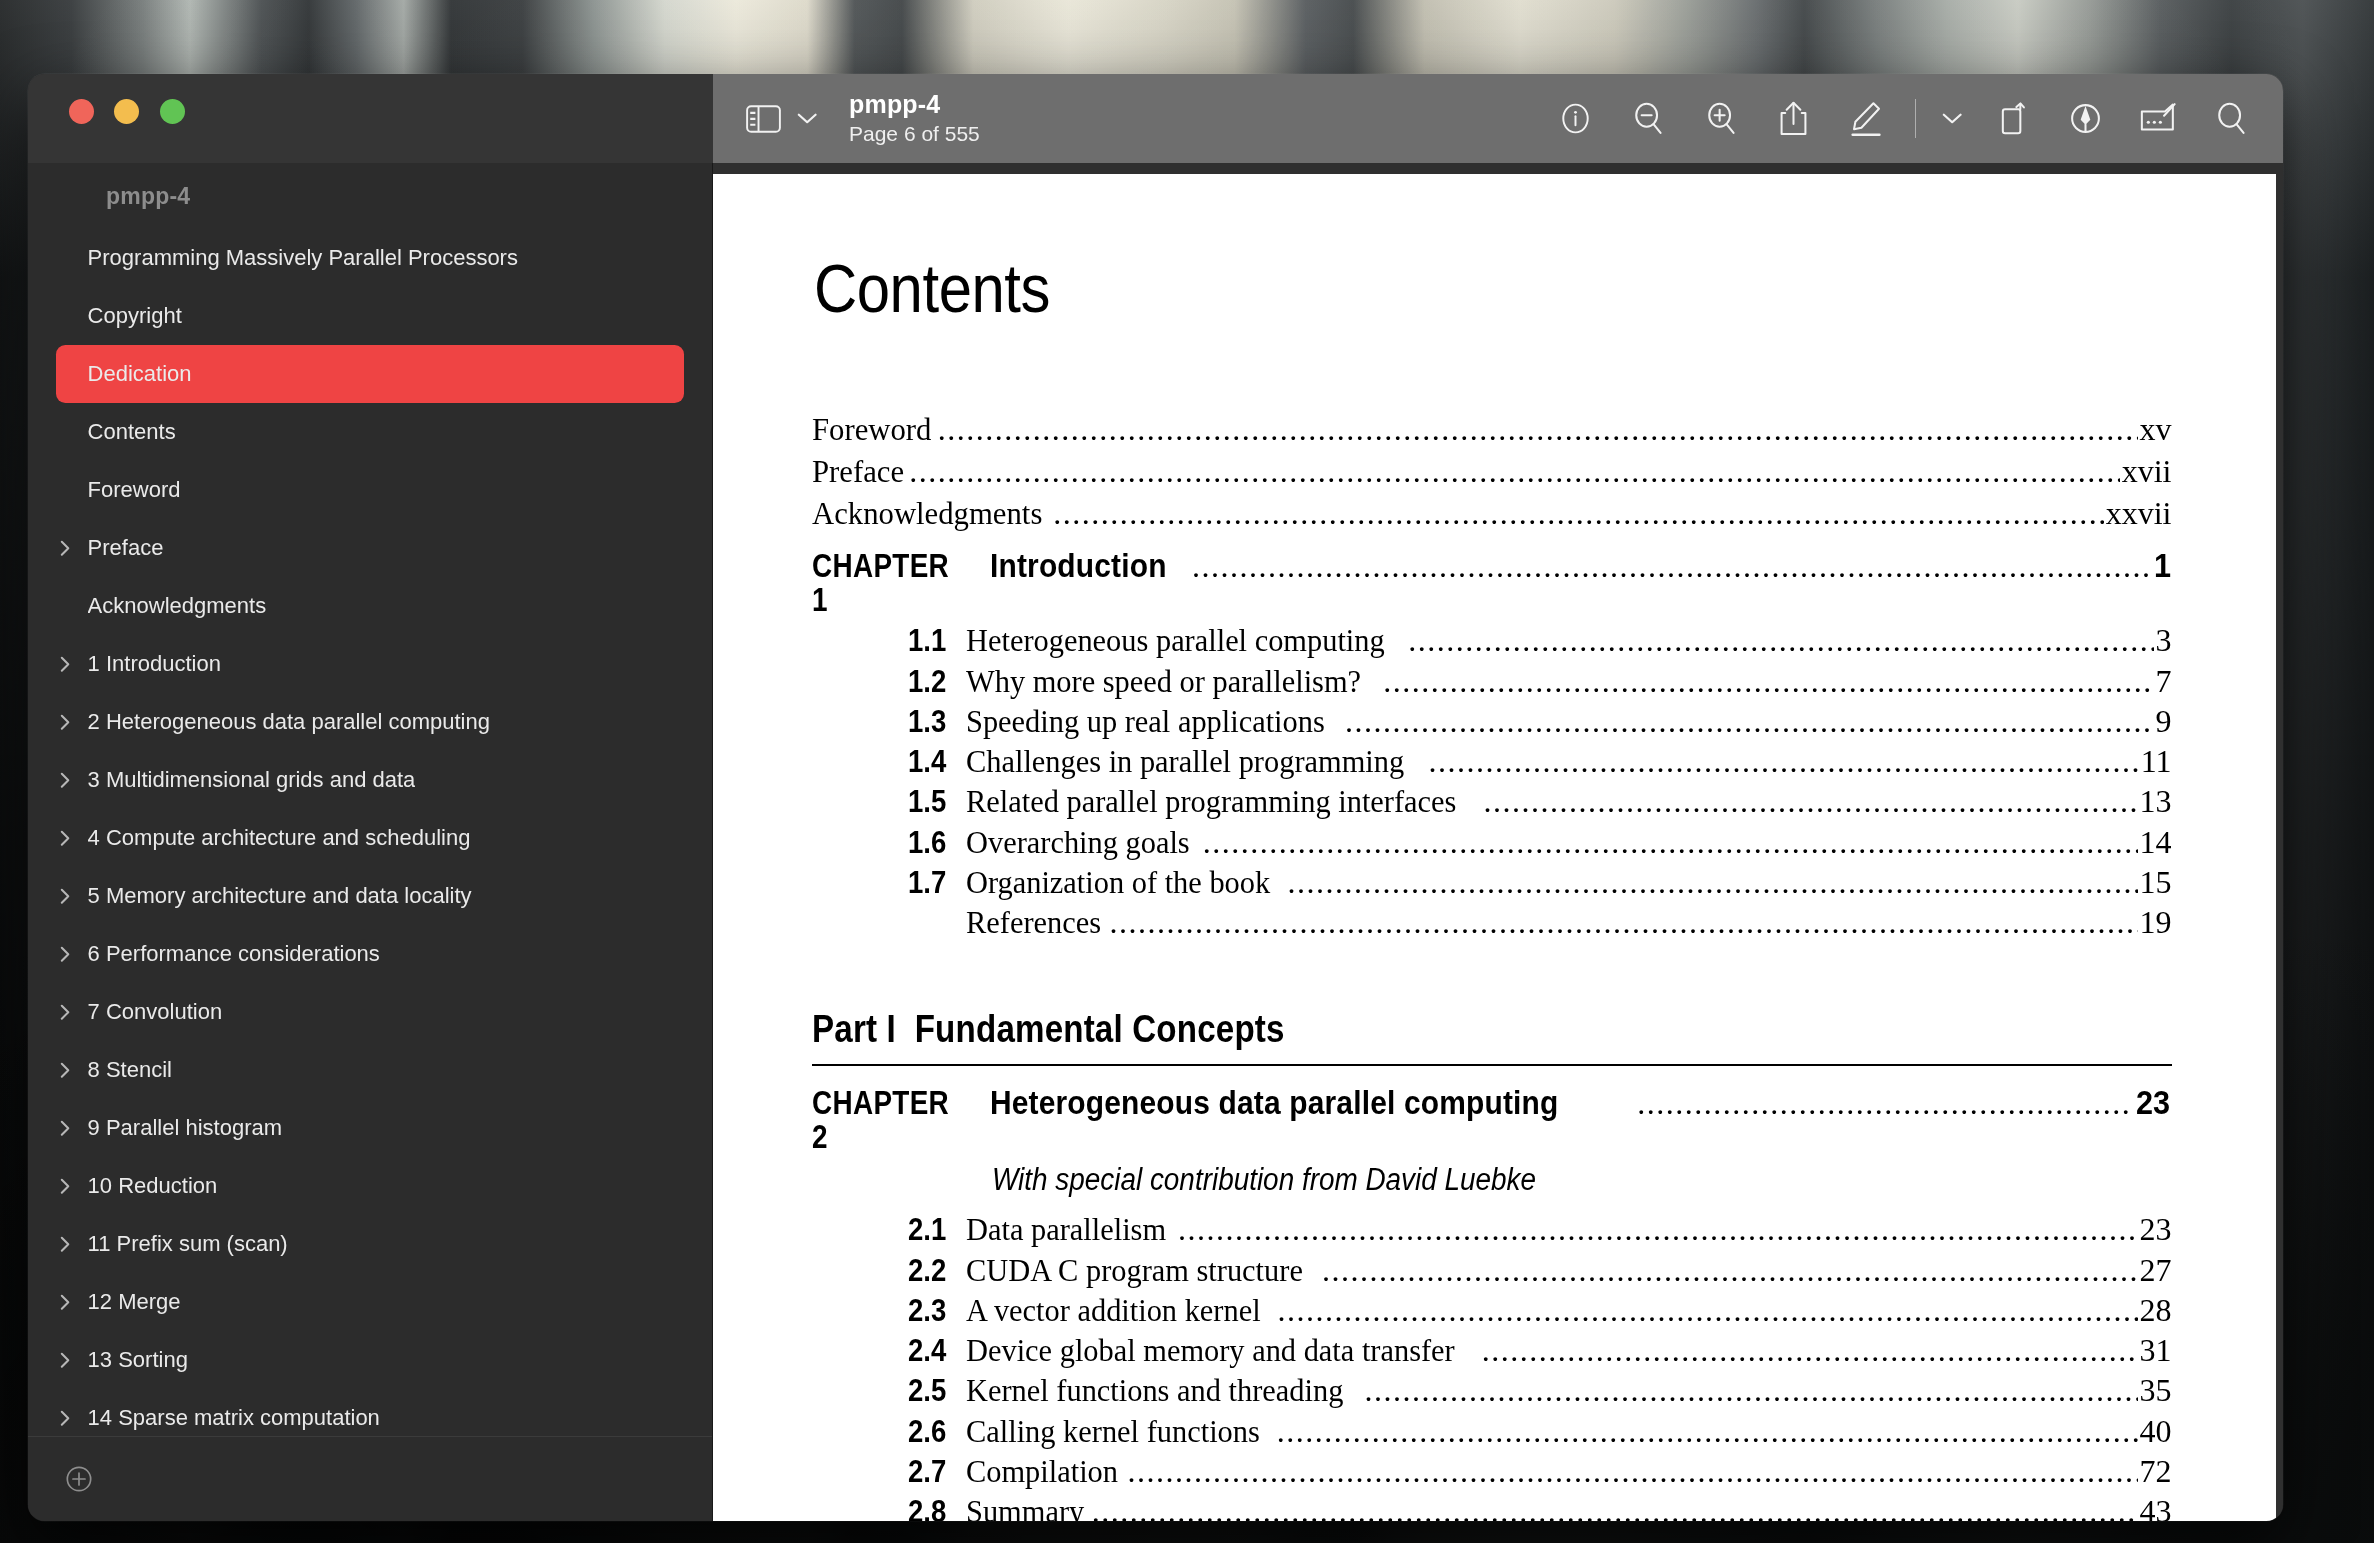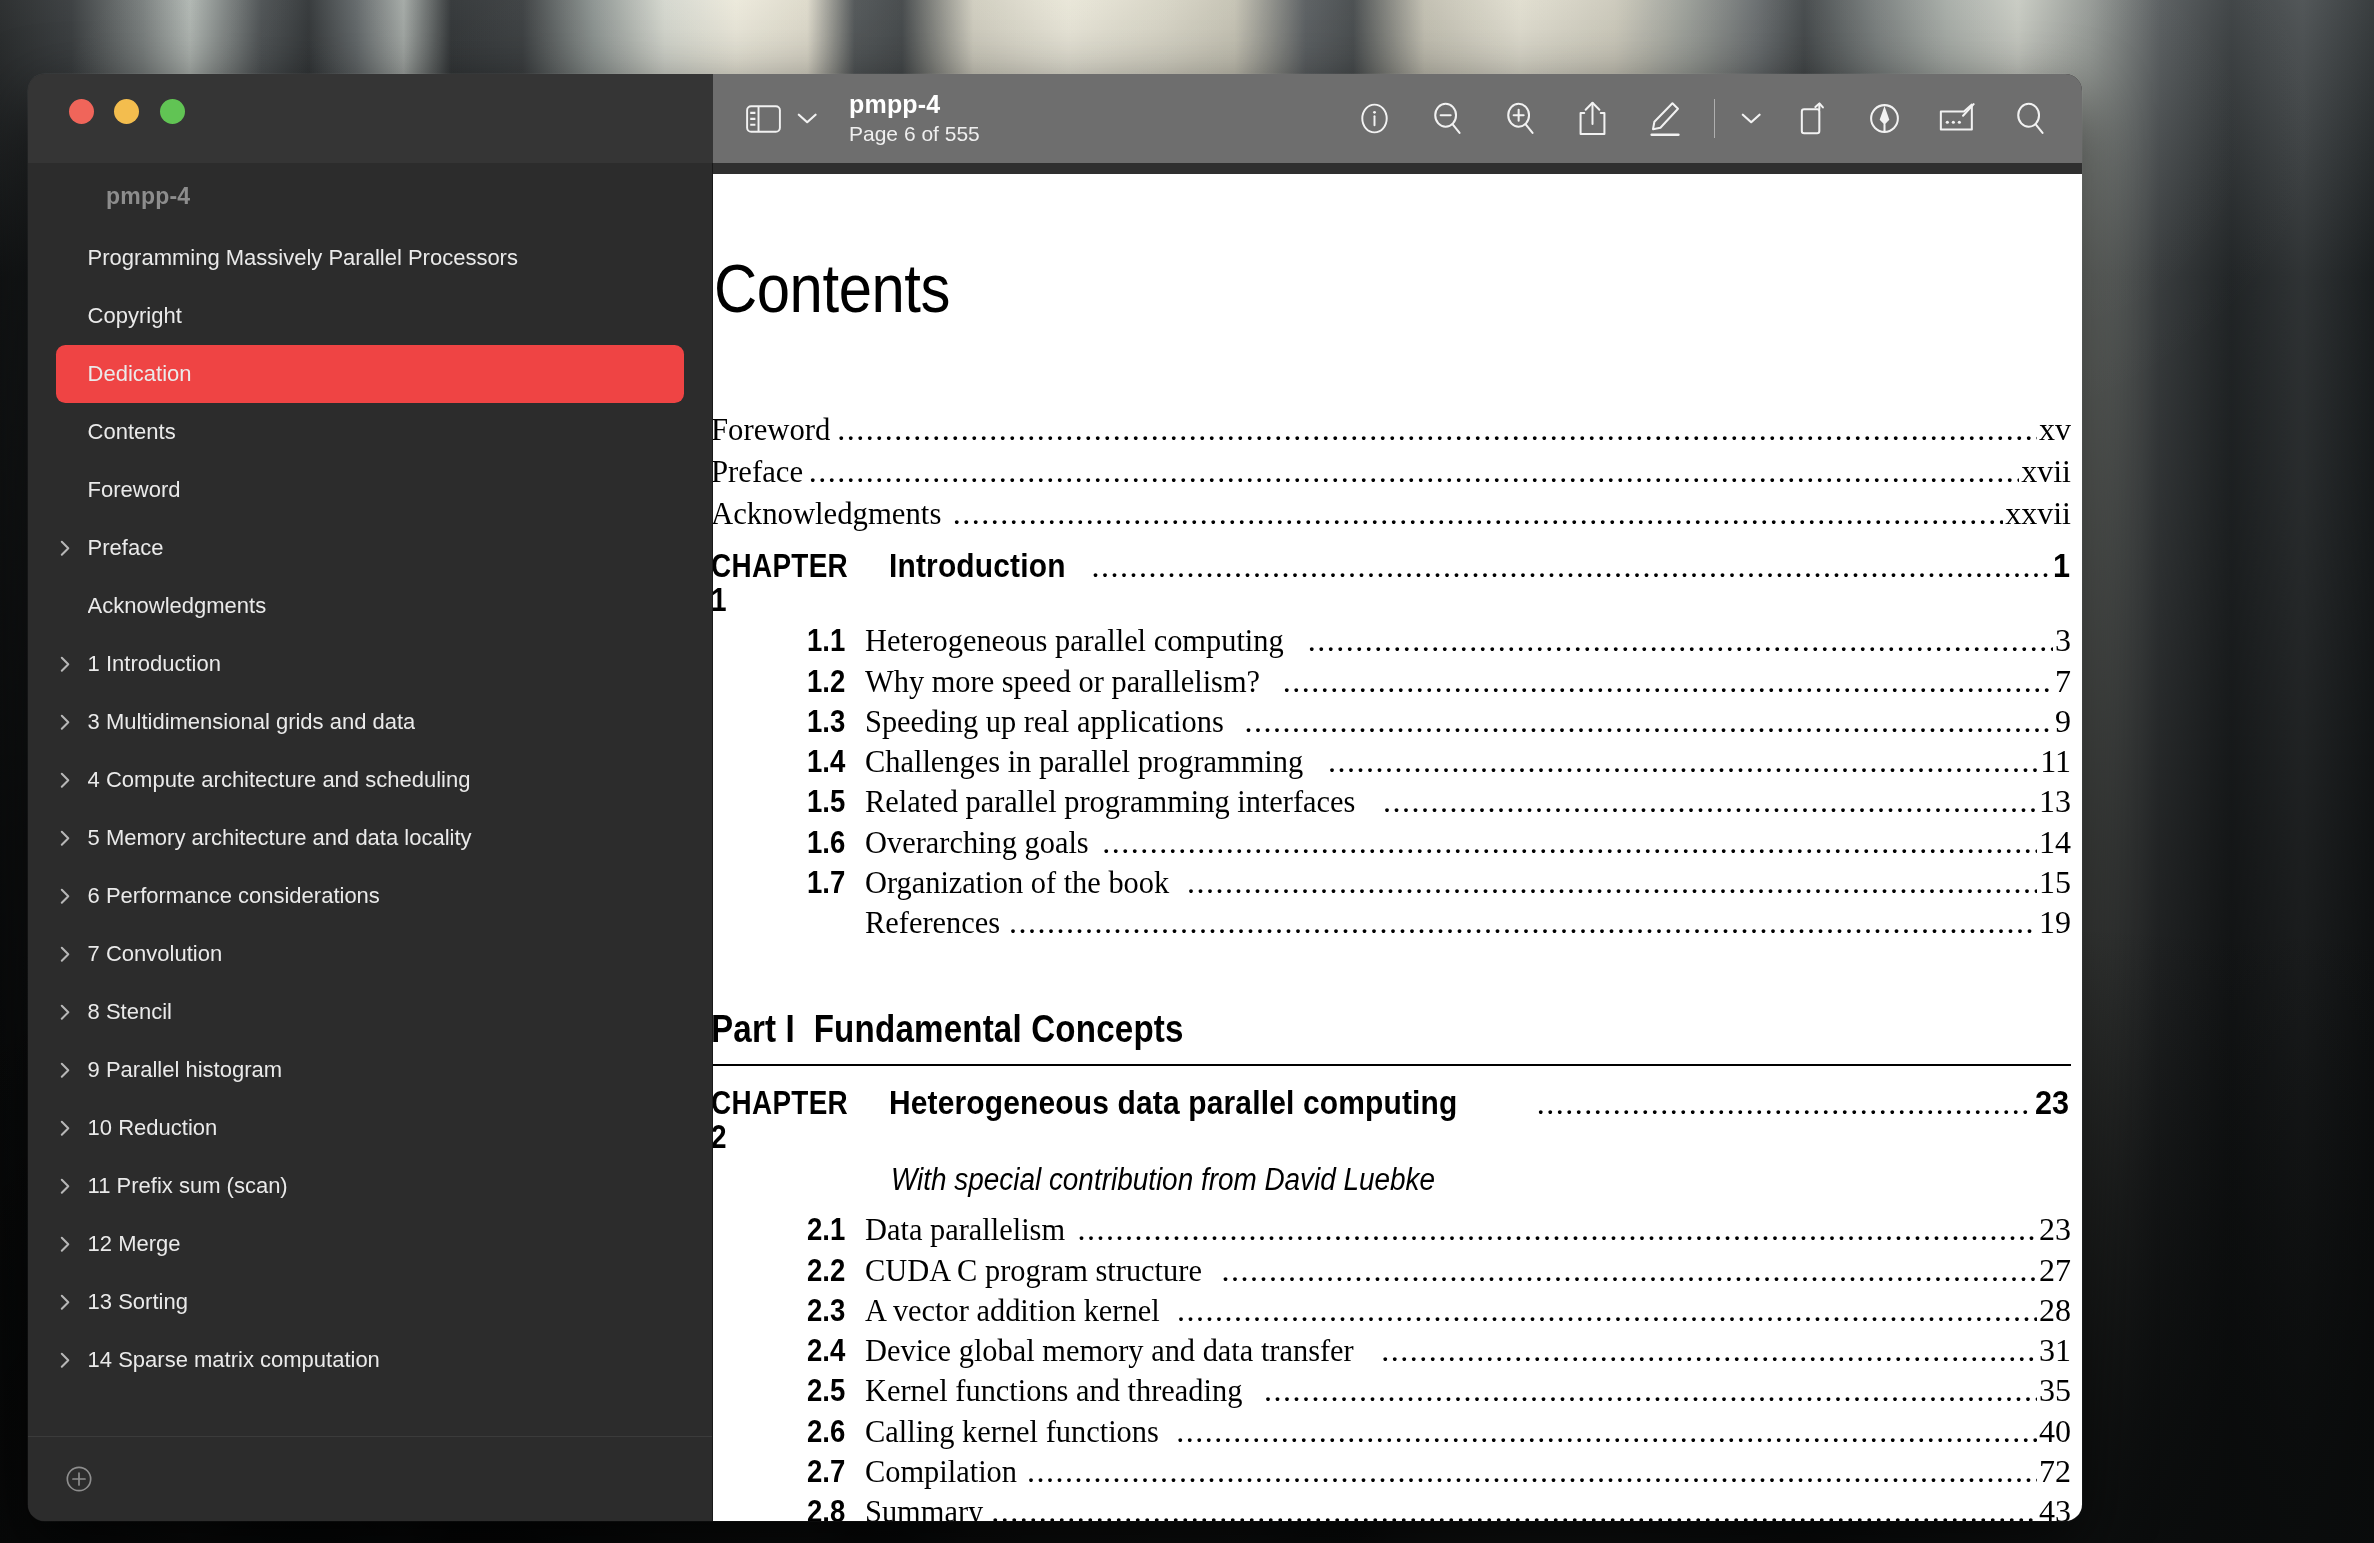--- a/index.html
+++ b/index.html
@@ -37,21 +37,21 @@
       radial-gradient(ellipse 70% 45% at 50% 8%, rgba(255,255,255,0.08), rgba(0,0,0,0) 70%),
       radial-gradient(ellipse 60% 50% at 20% 95%, rgba(0,0,0,0.5), rgba(0,0,0,0) 70%),
       linear-gradient(180deg, rgba(0,0,0,0) 60%, rgba(10,12,12,0.85) 100%);
   }
 
   
   #window {
     position: absolute;
     left: 28px;
     top: 74px;
-    width: 2054px;
+    width: 2255px;
     height: 1447px;
     border-radius: 16.7px;
     overflow: hidden;
     box-shadow: 0 24px 65px rgba(0,0,0,0.62), 0 0 0 0.5px rgba(255,255,255,0.10);
     display: flex;
     flex-direction: column;
     background: #2a2a2a;
   }
 
   
@@ -495,20 +495,28 @@
                 </svg>
               </span>
               <span class="sb-label">1 Introduction</span>
             </div>
             <div class="sb-item">
               <span class="sb-disc">
                 <svg width="15" height="20.4" viewBox="0 0 16 22" fill="none" stroke="currentColor" stroke-width="2.2" stroke-linecap="round" stroke-linejoin="round">
                   <polyline points="4,4 11,11 4,18"></polyline>
                 </svg>
               </span>
+              <span class="sb-label">2 Heterogeneous data parallel computing</span>
+            </div>
+            <div class="sb-item">
+              <span class="sb-disc">
+                <svg width="15" height="20.4" viewBox="0 0 16 22" fill="none" stroke="currentColor" stroke-width="2.2" stroke-linecap="round" stroke-linejoin="round">
+                  <polyline points="4,4 11,11 4,18"></polyline>
+                </svg>
+              </span>
               <span class="sb-label">3 Multidimensional grids and data</span>
             </div>
             <div class="sb-item">
               <span class="sb-disc">
                 <svg width="15" height="20.4" viewBox="0 0 16 22" fill="none" stroke="currentColor" stroke-width="2.2" stroke-linecap="round" stroke-linejoin="round">
                   <polyline points="4,4 11,11 4,18"></polyline>
                 </svg>
               </span>
               <span class="sb-label">4 Compute architecture and scheduling</span>
             </div>

